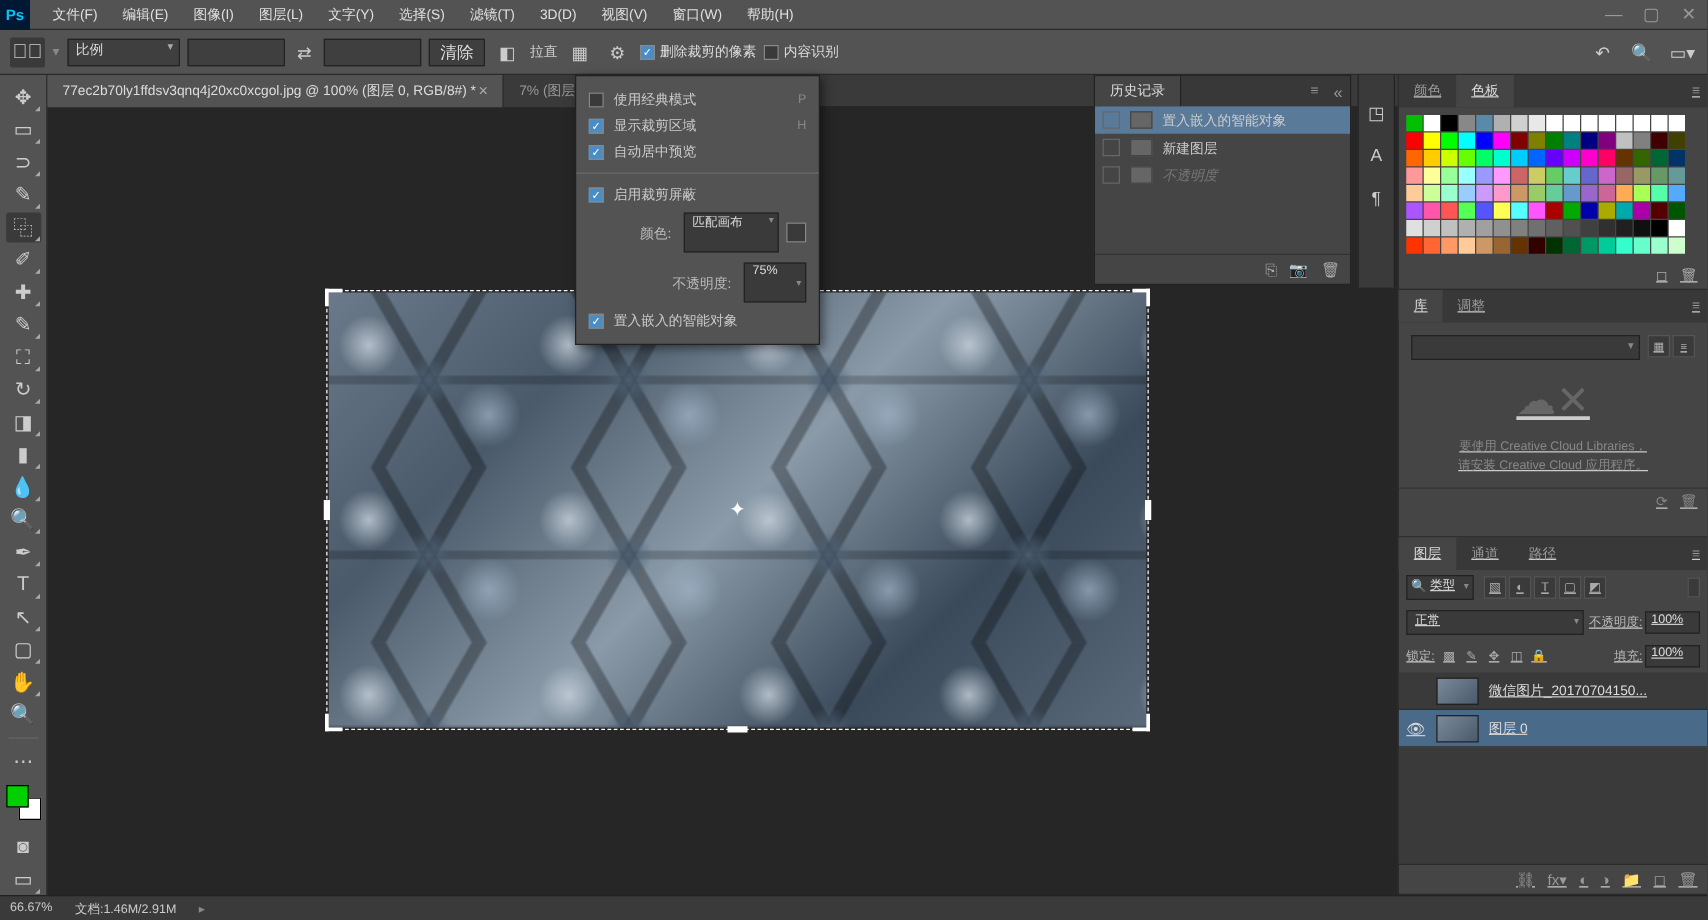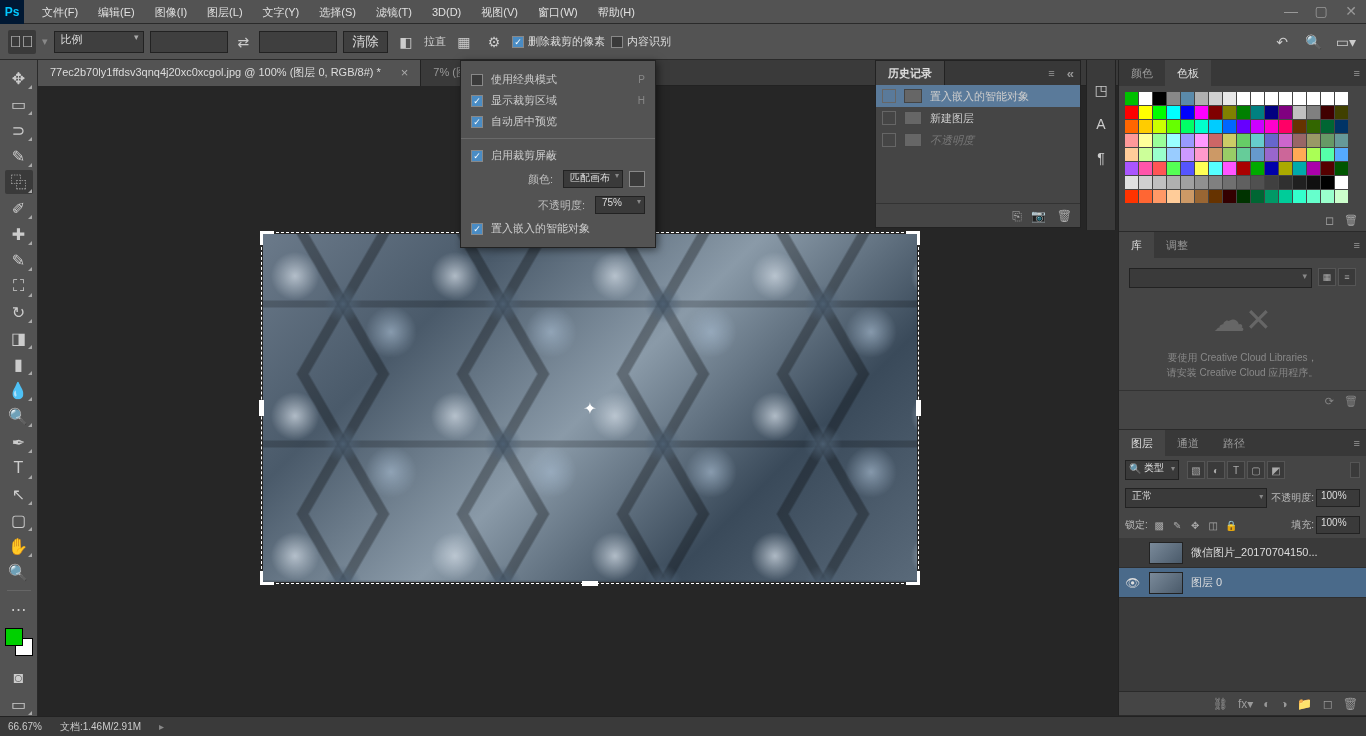--- a/index.html
+++ b/index.html
@@ -25,21 +25,21 @@
 .main-area { display: flex; height: calc(100% - 60px - 20px); }
 .toolbar { width: 38px; background: #535353; border-right: 1px solid #2a2a2a; display: flex; flex-direction: column; align-items: center; padding-top: 6px; gap: 2px; }
 .tool { width: 28px; height: 24px; display: flex; align-items: center; justify-content: center; color: #ccc; font-size: 16px; border-radius: 2px; position: relative; }
 .tool.active { background: #3a3a3a; }
 .tool .corner { position: absolute; right: 1px; bottom: 1px; width: 0; height: 0; border-right: 4px solid #aaa; border-top: 4px solid transparent; }
 .color-swatches { margin-top: auto; margin-bottom: 8px; position: relative; width: 28px; height: 28px; }
 .fg-color { position: absolute; width: 18px; height: 18px; background: #00d000; border: 1px solid #000; top: 0; left: 0; z-index: 2; }
 .bg-color { position: absolute; width: 18px; height: 18px; background: #fff; border: 1px solid #000; bottom: 0; right: 0; }
 .center-area { flex: 1; display: flex; flex-direction: column; background: #262626; position: relative; }
 .doc-tabs { height: 26px; background: #3a3a3a; display: flex; align-items: center; border-bottom: 1px solid #222; }
-.doc-tab { padding: 0 12px; height: 26px; display: flex; align-items: center; gap: 20px; background: #535353; border-right: 1px solid #222; font-size: 11px; color: #ddd; }
+.doc-tab { padding: 0 12px; height: 26px; display: flex; align-items: center; gap: 2px; background: #535353; border-right: 1px solid #222; font-size: 11px; color: #ddd; }
 .doc-tab.inactive { background: #3a3a3a; color: #999; }
 .tab-close { font-size: 13px; color: #aaa; }
 .canvas-area { flex: 1; position: relative; overflow: hidden; background: #262626; }
 .canvas-img { position: absolute; left: 225px; top: 148px; width: 654px; height: 348px; background: linear-gradient(135deg,#6b7a8a 0%,#4a5a6a 25%,#8a9aa8 50%,#3a4a5a 75%,#5a6a7a 100%); }
 .hex-overlay { position: absolute; inset: 0; background-image:
   radial-gradient(circle at 20% 30%, rgba(200,210,220,0.8) 0%, transparent 15%),
   radial-gradient(circle at 50% 50%, rgba(80,100,120,0.9) 0%, transparent 18%),
   radial-gradient(circle at 80% 70%, rgba(160,180,200,0.7) 0%, transparent 16%),
   linear-gradient(60deg, transparent 47%, rgba(0,0,0,0.3) 48%, rgba(0,0,0,0.3) 52%, transparent 53%),
   linear-gradient(-60deg, transparent 47%, rgba(0,0,0,0.3) 48%, rgba(0,0,0,0.3) 52%, transparent 53%),
@@ -55,39 +55,39 @@
 .ch-b { bottom: -3px; left: 50%; transform: translateX(-50%); width: 16px; height: 5px; background: #fff; }
 .ch-l { left: -3px; top: 50%; transform: translateY(-50%); width: 5px; height: 16px; background: #fff; }
 .ch-r { right: -3px; top: 50%; transform: translateY(-50%); width: 5px; height: 16px; background: #fff; }
 .crop-center { position: absolute; left: 50%; top: 50%; transform: translate(-50%,-50%); font-size: 16px; color: #fff; }
 .popup-menu { position: absolute; left: 460px; top: 60px; width: 196px; background: #535353; border: 1px solid #222; box-shadow: 2px 2px 8px rgba(0,0,0,0.5); z-index: 100; padding: 8px 0; }
 .popup-row { display: flex; align-items: center; padding: 3px 10px; gap: 8px; }
 .popup-row .shortcut { margin-left: auto; color: #888; font-size: 10px; }
 .popup-sep { height: 1px; background: #6a6a6a; margin: 6px 0; }
 .popup-label-row { display: flex; align-items: center; padding: 4px 10px; gap: 6px; }
 .popup-label-row .lbl { margin-left: auto; margin-right: 4px; color: #bbb; }
-.mini-select { background: #3a3a3a; border: 1px solid #222; height: 18px; padding: 0 12px 0 6px; font-size: 10px; color: #ddd; position: relative; }
+.mini-select { background: #3a3a3a; border: 1px solid #222; height: 32px; padding: 0 28px 0 6px; font-size: 10px; color: #ddd; position: relative; }
 .mini-select::after { content: "▾"; position: absolute; right: 3px; font-size: 8px; color: #888; }
 .mini-swatch { width: 16px; height: 16px; border: 1px solid #888; background: #3a3a3a; }
 .history-panel { position: absolute; left: 875px; top: 60px; width: 206px; height: 168px; background: #454545; border: 1px solid #222; z-index: 90; display: flex; flex-direction: column; }
-.panel-titlebar { height: 24px; background: #383838; display: flex; align-items: center; font-weight: bold; }
+.panel-titlebar { height: 24px; background: #383838; display: flex; align-items: center; }
 .panel-tab { padding: 0 12px; height: 24px; line-height: 24px; background: #454545; color: #ddd; border-right: 1px solid #222; }
 .panel-menu { margin-left: auto; padding: 0 6px; color: #999; }
 .panel-close { padding: 0 6px; color: #999; font-size: 13px; }
 .history-list { flex: 1; overflow: auto; }
 .history-item { display: flex; align-items: center; height: 22px; padding: 0 6px; gap: 8px; color: #ccc; }
 .history-item.active { background: #5a7a9a; }
 .history-item.dim { color: #777; font-style: italic; }
 .hist-check { width: 14px; height: 14px; border: 1px solid #666; }
 .hist-icon { width: 18px; height: 14px; background: #666; border: 1px solid #444; }
 .panel-footer { height: 24px; display: flex; align-items: center; justify-content: flex-end; gap: 10px; padding: 0 8px; border-top: 1px solid #333; color: #aaa; font-size: 12px; }
 .collapse-strip { position: absolute; left: 1086px; top: 60px; width: 30px; background: #3a3a3a; border-left: 1px solid #222; border-right: 1px solid #222; height: 170px; display: flex; flex-direction: column; align-items: center; padding-top: 20px; gap: 14px; z-index: 80; }
 .strip-icon { width: 20px; height: 20px; color: #ccc; display: flex; align-items: center; justify-content: center; font-size: 14px; }
 .right-panels { width: 248px; background: #454545; border-left: 1px solid #222; display: flex; flex-direction: column; }
-.panel-group { border-bottom: 1px solid #2a2a2a; display: flex; flex-direction: column; }
+.panel-group { border-bottom: 1px solid #2a2a2a; display: flex; flex-direction: column; text-decoration: underline; }
 .panel-tabs { height: 26px; background: #383838; display: flex; align-items: center; }
 .ptab { padding: 0 12px; height: 26px; line-height: 26px; color: #999; }
 .ptab.active { background: #454545; color: #ddd; }
 .ptab-menu { margin-left: auto; padding: 0 6px; color: #999; }
 .swatches-grid { padding: 6px; display: grid; grid-template-columns: repeat(16, 13px); grid-auto-rows: 13px; gap: 1px; }
 .swatch { width: 13px; height: 13px; }
 .swatches-footer { height: 22px; display: flex; justify-content: flex-end; align-items: center; gap: 10px; padding: 0 8px; color: #aaa; }
 .lib-panel { height: 198px; }
 .lib-body { padding: 10px; color: #888; }
 .lib-search-row { display: flex; gap: 6px; margin-bottom: 8px; }

